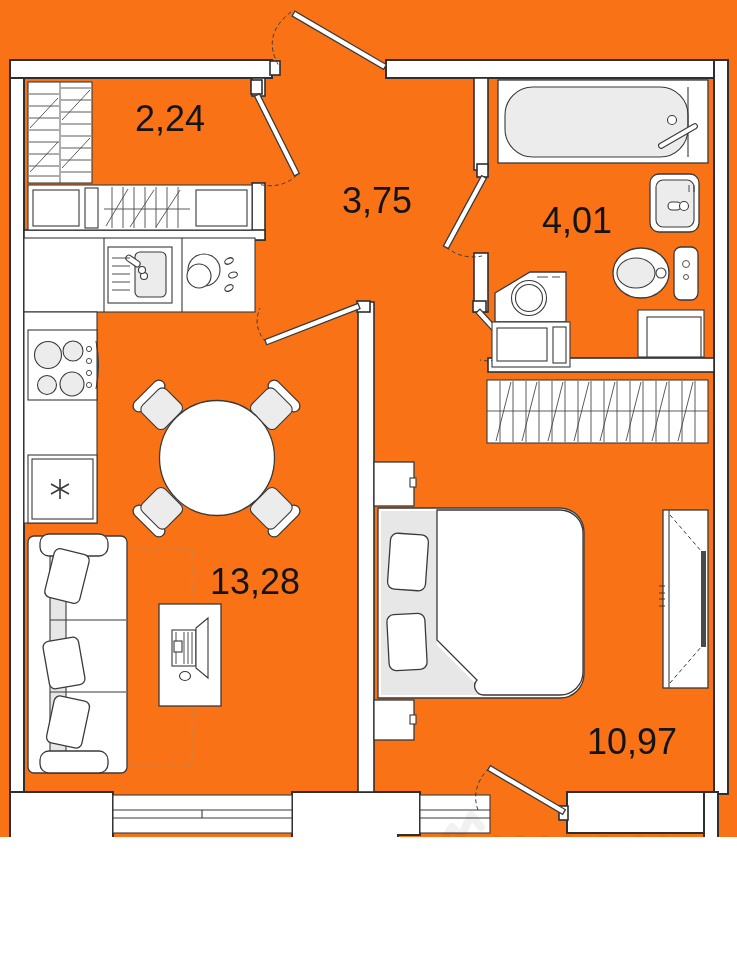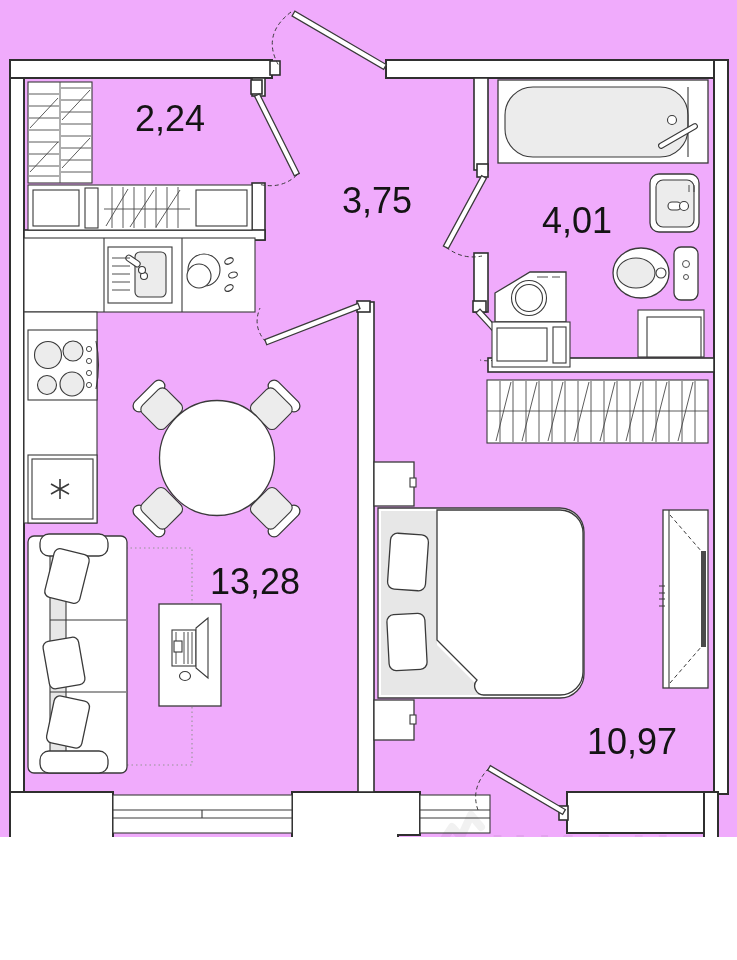--- a/index.html
+++ b/index.html
@@ -1,16 +1,16 @@
 <!DOCTYPE html>
 <html><head>
 <meta charset="utf-8">
 <style>
   html,body{margin:0;padding:0;background:#fff;}
-  .plan-canvas{position:relative;width:737px;height:837px;background:#f0abfc;overflow:hidden;}
+  .plan-canvas{position:relative;width:737px;height:837px;background:#f97316;overflow:hidden;}
   svg{position:absolute;left:0;top:0;}
   
   .w  {fill:#fff;stroke:#2f2f2f;stroke-width:2;}
   .iw {fill:#fff;stroke:#2f2f2f;stroke-width:1.6;}
   .f  {fill:#fff;stroke:#3a3a3a;stroke-width:1.3;}
   .f2 {fill:#fff;stroke:#3a3a3a;stroke-width:1.1;}
   .g  {fill:#ececec;stroke:#3a3a3a;stroke-width:1.1;}
   .gn {fill:#e7e7e7;stroke:none;}
   .ln {fill:none;stroke:#3a3a3a;stroke-width:1.1;}
   .tn {fill:none;stroke:#3a3a3a;stroke-width:0.9;}

